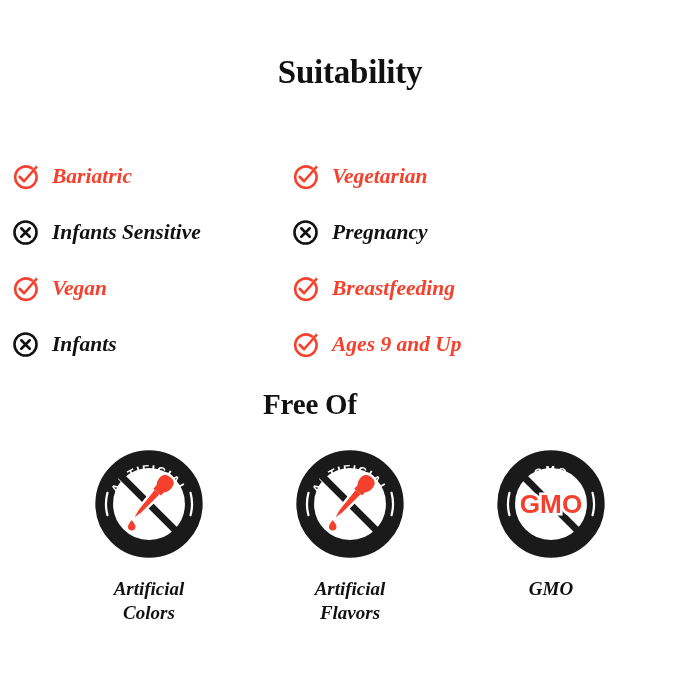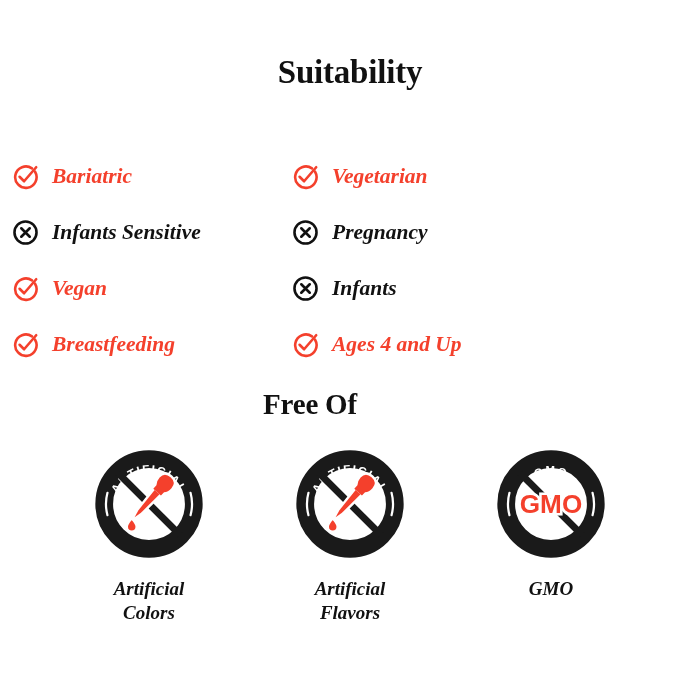--- a/index.html
+++ b/index.html
@@ -156,42 +156,42 @@
     </div>
 
     <div class="suit-item yes">
       <svg class="suit-icon" viewBox="0 0 48 48">
         <path d="M41 15.5 A19 19 0 1 1 35.5 9.6" fill="none" stroke="#F4402C" stroke-width="4.6" stroke-linecap="round"></path>
         <path d="M13.5 24.5 L21.5 32.5 L43 7.5" fill="none" stroke="#F4402C" stroke-width="4.6" stroke-linecap="round" stroke-linejoin="round"></path>
       </svg>
       <span class="suit-label">Vegan</span>
     </div>
 
+    <div class="suit-item yes">
+      <svg class="suit-icon" viewBox="0 0 48 48">
+        <path d="M41 15.5 A19 19 0 1 1 35.5 9.6" fill="none" stroke="#F4402C" stroke-width="4.6" stroke-linecap="round"></path>
+        <path d="M13.5 24.5 L21.5 32.5 L43 7.5" fill="none" stroke="#F4402C" stroke-width="4.6" stroke-linecap="round" stroke-linejoin="round"></path>
+      </svg>
+      <span class="suit-label">Breastfeeding</span>
+    </div>
+
     <div class="suit-item no">
       <svg class="suit-icon" viewBox="0 0 48 48">
         <circle cx="24" cy="24" r="19.6" fill="none" stroke="#111111" stroke-width="4.6"></circle>
         <path d="M16.5 16.5 L31.5 31.5 M31.5 16.5 L16.5 31.5" fill="none" stroke="#111111" stroke-width="4.6" stroke-linecap="round"></path>
       </svg>
       <span class="suit-label">Infants</span>
     </div>
 
     <div class="suit-item yes">
       <svg class="suit-icon" viewBox="0 0 48 48">
         <path d="M41 15.5 A19 19 0 1 1 35.5 9.6" fill="none" stroke="#F4402C" stroke-width="4.6" stroke-linecap="round"></path>
         <path d="M13.5 24.5 L21.5 32.5 L43 7.5" fill="none" stroke="#F4402C" stroke-width="4.6" stroke-linecap="round" stroke-linejoin="round"></path>
       </svg>
-      <span class="suit-label">Breastfeeding</span>
-    </div>
-
-    <div class="suit-item yes">
-      <svg class="suit-icon" viewBox="0 0 48 48">
-        <path d="M41 15.5 A19 19 0 1 1 35.5 9.6" fill="none" stroke="#F4402C" stroke-width="4.6" stroke-linecap="round"></path>
-        <path d="M13.5 24.5 L21.5 32.5 L43 7.5" fill="none" stroke="#F4402C" stroke-width="4.6" stroke-linecap="round" stroke-linejoin="round"></path>
-      </svg>
-      <span class="suit-label">Ages 4 and Up</span>
+      <span class="suit-label">Ages 9 and Up</span>
     </div>
 
   </div>
 
   <div class="section-title" id="freeof-title">Free Of</div>
 
   <div class="freeof-row">
 
     <div class="freeof-cell">
       <svg class="badge-svg" viewBox="0 0 120 120">

